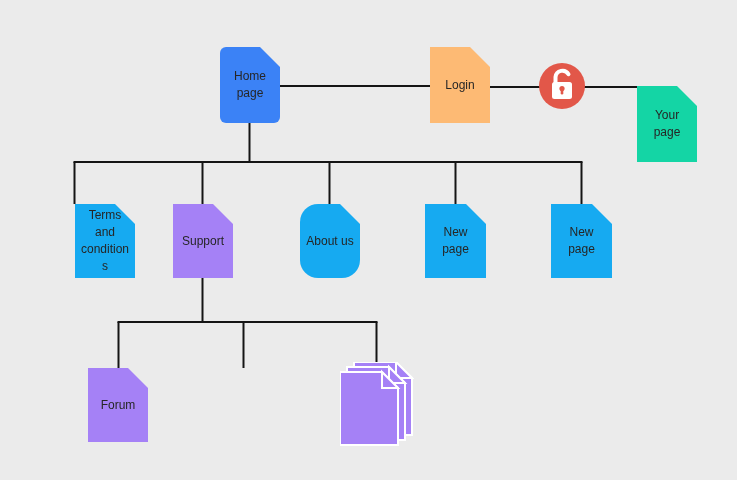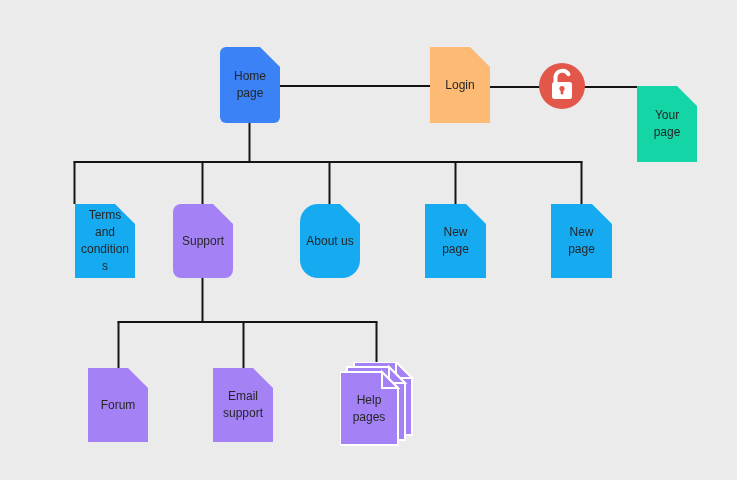--- a/index.html
+++ b/index.html
@@ -15,21 +15,21 @@
     overflow-wrap:break-word;word-break:break-word;
     clip-path:polygon(0 0, calc(100% - 20px) 0, 100% 20px, 100% 100%, 0 100%);
   }
   .r1{top:47px;width:60px;height:76px;}
   .r2{top:204px;width:60px;height:74px;}
   .r3{top:368px;width:60px;height:74px;}
   .n-home{left:220px;}
   .n-login{left:430px;}
   .n-your{left:637px;top:46px;}
   .n-terms{left:47px;margin-left:28px;}
-  .n-support{left:173px;border-radius:8px;}
+  .n-support{left:173px;}
   .n-about{left:300px;}
   .n-new1{left:425px;width:61px;}
   .n-new2{left:551px;width:61px;}
   .n-forum{left:88px;}
   .n-email{left:213px;}
   .lock-badge{
     position:absolute;left:539px;top:63px;width:46px;height:46px;border-radius:50%;
   }
   .helpstack{position:absolute;left:340px;top:362px;width:74px;height:84px;}
   .helpstack .label{
@@ -81,33 +81,31 @@
   <div class="page r2 n-support" style="background: rgb(165, 129, 246);">Support</div>
 
   <div class="page r2 n-about" style="background: rgb(22, 170, 241); border-radius: 18px;">About us</div>
 
   <div class="page r2 n-new1" style="background: rgb(22, 170, 241);">New page</div>
 
   <div class="page r2 n-new2" style="background: rgb(22, 170, 241);">New page</div>
 
   <div class="page r3 n-forum" style="background: rgb(165, 129, 246);">Forum</div>
 
-  <div class="page r3 n-email" style="background: rgb(165, 129, 246);">Email support</div>
 
   <div class="helpstack">
     <svg width="74" height="84" viewBox="0 0 74 84" xmlns="http://www.w3.org/2000/svg">
       <g transform="translate(14,0)">
         <polygon points="0,0 42,0 58,16 58,73 0,73" fill="#a581f6"></polygon>
         <polygon points="42,0 58,16 42,16" fill="#a581f6"></polygon>
       </g>
       <g transform="translate(7,5)">
         <polygon points="0,0 42,0 58,16 58,73 0,73" fill="#a581f6"></polygon>
         <polygon points="42,0 58,16 42,16" fill="#a581f6"></polygon>
       </g>
       <g transform="translate(0,10)">
         <polygon points="0,0 42,0 58,16 58,73 0,73" fill="#a581f6"></polygon>
         <polygon points="42,0 58,16 42,16" fill="#a581f6"></polygon>
       </g>
     </svg>
-    <div class="label">Help pages</div>
   </div>
 
 </div>
 
 </body></html>

